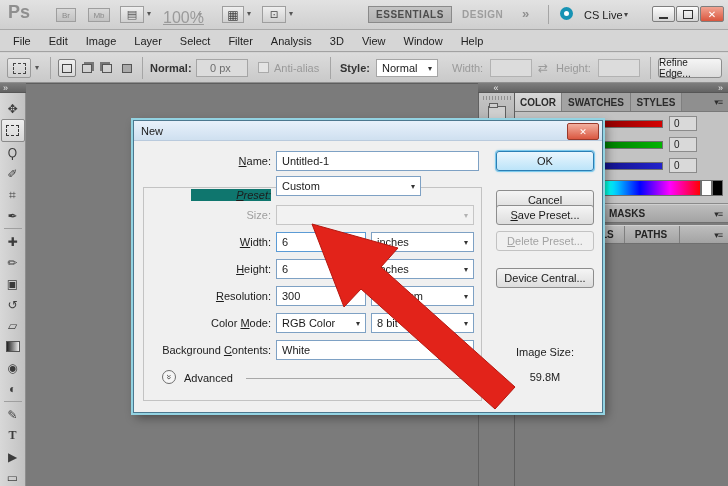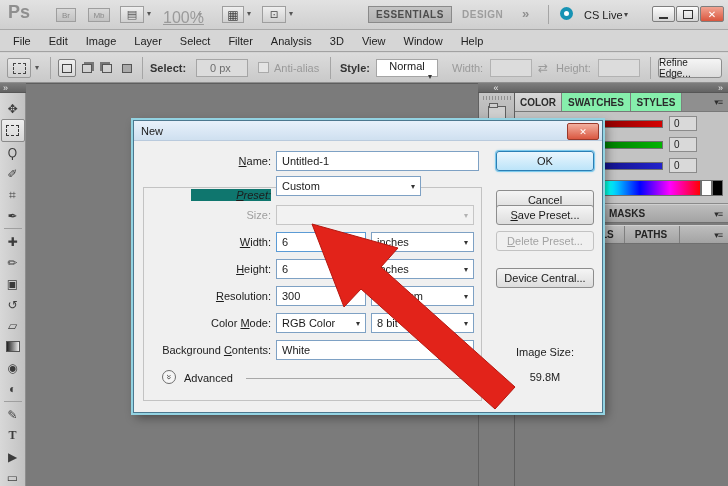--- a/index.html
+++ b/index.html
@@ -26,21 +26,21 @@
             display:flex;align-items:center;border-bottom:1px solid #565656;}
   .toolcol{left:0;top:93px;width:26px;height:393px;background:linear-gradient(90deg,#d8d8d8,#c2c2c2);
            border-right:1px solid #8e8e8e;display:flex;flex-direction:column;align-items:center;}
   .tool{width:22px;height:21px;display:flex;align-items:center;justify-content:center;
         font-size:12px;color:#3c3c3c;flex:0 0 auto;}
   .tool.active{border:1px solid #8a8a8a;background:linear-gradient(#efefef,#d6d6d6);border-radius:2px;}
   .tsep{width:18px;height:1px;background:#9f9f9f;margin:2px 0;flex:0 0 auto;}
   .canvas{left:26px;top:83px;width:452px;height:403px;background:#7b7b7b;border-top:1px solid #5e5e5e;}
   .panelbar{display:flex;align-items:center;}
   .ptab{font-size:10px;font-weight:bold;color:#2b2b2b;display:flex;align-items:center;justify-content:center;
-        height:18px;border-right:1px solid #7f7f7f;background:#86efac;}
+        height:18px;border-right:1px solid #7f7f7f;background:#a3a3a3;}
   .ptab.active{background:linear-gradient(#d8d8d8,#c6c6c6);}
   .pmenu{font-size:9px;color:#2e2e2e;letter-spacing:-1px;}
   .valbox{background:#d9d9d9;border:1px solid #8b8b8b;font-size:10px;color:#222;
           display:flex;align-items:center;padding-left:4px;}
   .grayhead{background:linear-gradient(#bdbdbd,#a3a3a3);border-top:1px solid #cfcfcf;border-bottom:1px solid #6f6f6f;
             display:flex;align-items:center;font-size:10px;font-weight:bold;color:#242424;}
   
   .dialog{left:133px;top:120px;width:470px;height:293px;background:#f0f0f0;
           border:1px solid #4c788f;box-shadow:0 0 0 2px #93d3e2,3px 4px 10px rgba(0,0,0,.45);z-index:10;}
   .dlg-title{left:0;top:0;width:100%;height:20px;background:linear-gradient(#e8f1fb,#cfe0f0);
@@ -142,28 +142,28 @@
         <span style="width:8px;height:7px;border:1px solid #555;box-shadow:2px -2px 0 -0px #777;"></span>
       </div>
     <div class="abs" style="left:98px;top:6px;width:18px;height:18px;display:flex;align-items:center;justify-content:center;">
         <span style="width:8px;height:7px;border:1px solid #555;box-shadow:-2px -2px 0 -0px #777;"></span>
       </div>
     <div class="abs" style="left:118px;top:6px;width:18px;height:18px;display:flex;align-items:center;justify-content:center;">
         <span style="width:8px;height:7px;border:1px solid #555;background:#aaa;"></span>
       </div>
     <div class="abs vsep" style="left:142px;top:4px;height:22px;"></div>
 
-    <span class="abs txt" style="left:150px;top:9px;font-weight:bold;color:#333;">Select:</span>
+    <span class="abs txt" style="left:150px;top:9px;font-weight:bold;color:#333;">Normal:</span>
     <div class="abs" style="left:196px;top:6px;width:52px;height:18px;border:1px solid #a5a5a5;background:#dcdcdc;font-size:11px;color:#6e6e6e;display:flex;align-items:center;padding-left:13px;">0 px</div>
     <div class="abs" style="left:258px;top:9px;width:11px;height:11px;border:1px solid #aaa;background:#e4e4e4;"></div>
     <span class="abs txt gray" style="left:274px;top:9px;">Anti-alias</span>
     <div class="abs vsep" style="left:330px;top:4px;height:22px;"></div>
 
     <span class="abs txt" style="left:340px;top:9px;font-weight:bold;color:#333;">Style:</span>
-    <div class="abs dd" style="left:376px;top:6px;width:62px;height:18px;border-color:#a5a5a5;flex-direction:column;">
+    <div class="abs dd" style="left:376px;top:6px;width:62px;height:18px;border-color:#a5a5a5;">
       <span>Normal</span>
       <span class="arr">▾</span>
     </div>
     <span class="abs txt gray" style="left:452px;top:9px;">Width:</span>
     <div class="abs" style="left:490px;top:6px;width:42px;height:18px;border:1px solid #b2b2b2;background:#dcdcdc;"></div>
     <span class="abs txt gray" style="left:538px;top:8px;font-size:12px;">⇄</span>
     <span class="abs txt gray" style="left:556px;top:9px;">Height:</span>
     <div class="abs" style="left:598px;top:6px;width:42px;height:18px;border:1px solid #b2b2b2;background:#dcdcdc;"></div>
     <div class="abs vsep" style="left:650px;top:4px;height:22px;"></div>
     <div class="abs wbtn" style="left:658px;top:5px;width:64px;height:20px;font-size:10px;">Refine Edge...</div>

